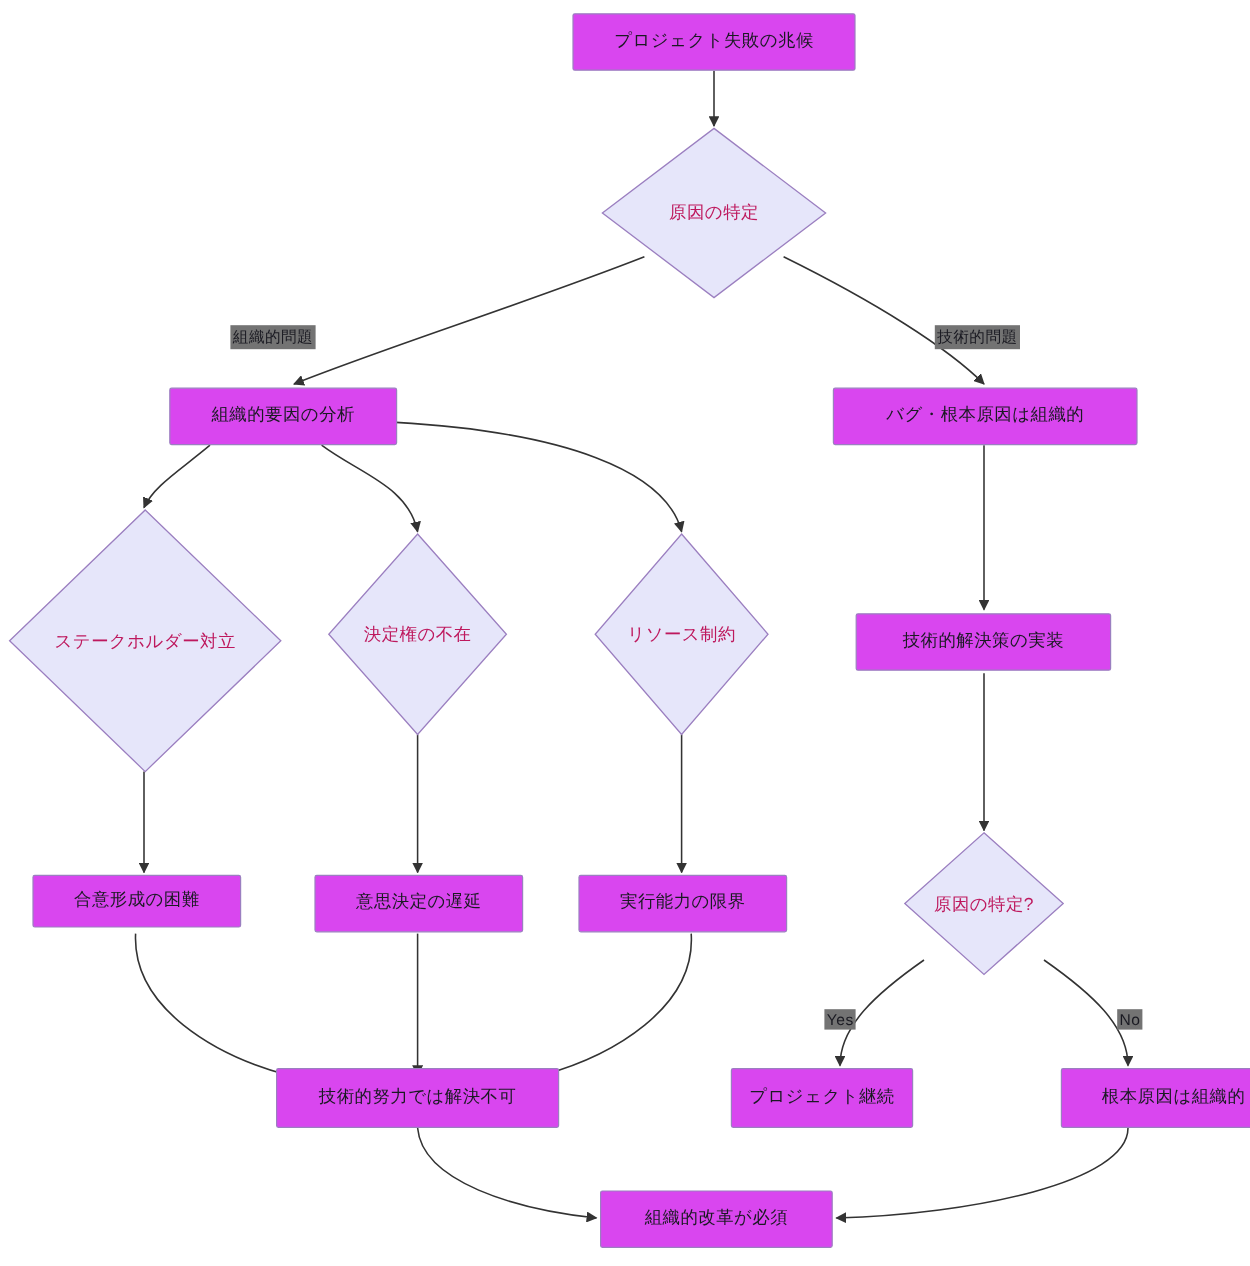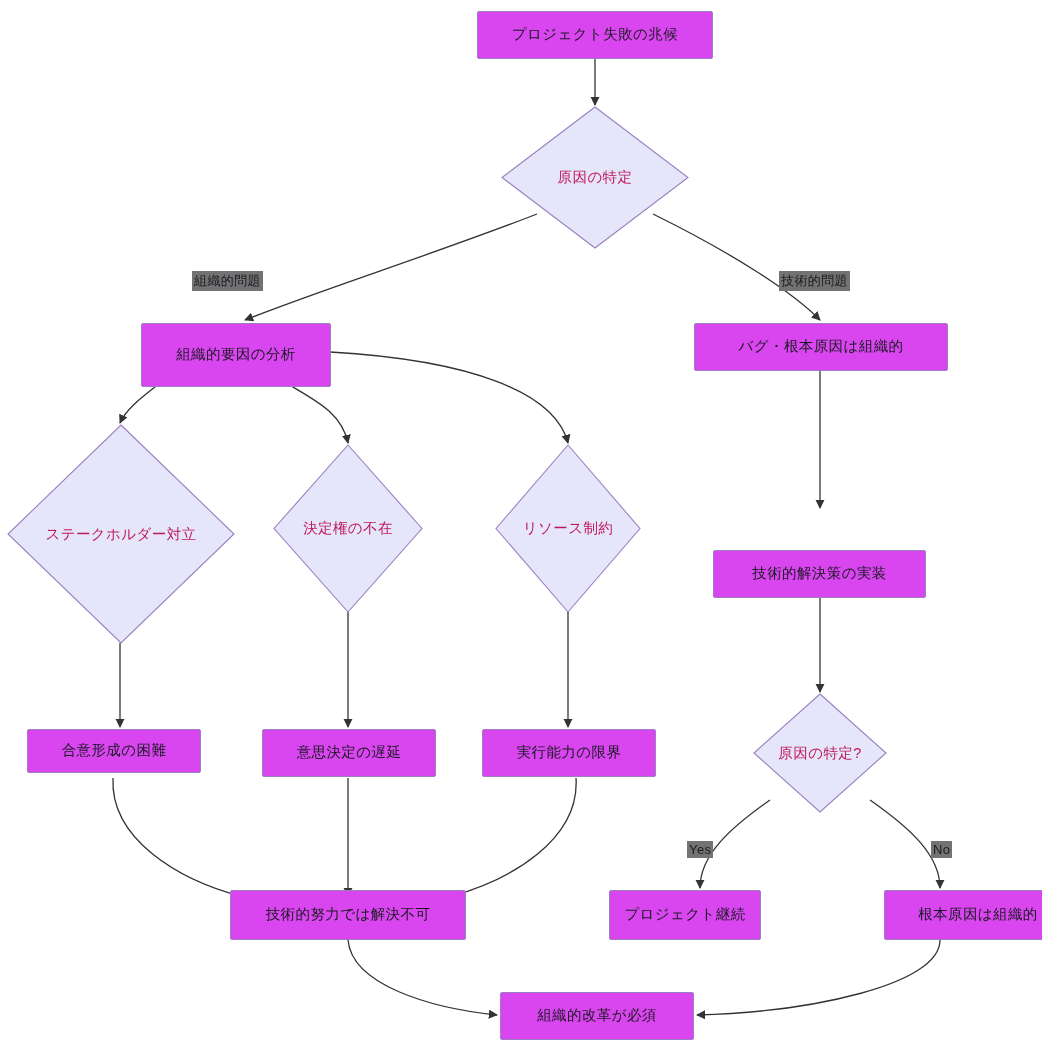--- a/index.html
+++ b/index.html
@@ -149,21 +149,21 @@
     <svg viewBox="0 0 190 145" preserveAspectRatio="none">
       <polygon class="diamond-shape" points="95,2 188,72.5 95,143 2,72.5"></polygon>
     </svg>
     <div class="diamond-label">原因の特定</div>
   </div>
 
   <div class="edge-label" style="left:192px; top:271px;">組織的問題</div>
 
   <div class="edge-label" style="left:779px; top:271px;">技術的問題</div>
 
-  <div class="node box" style="left:141px; top:323px; width:190px; height:64px;">
+  <div class="node box" style="left:141px; top:323px; width:190px; height:48px;">
     <span>組織的要因の分析</span>
   </div>
 
   <div class="node box" style="left:694px; top:323px; width:254px; height:48px;">
     <span>バグ・根本原因は組織的</span>
   </div>
 
   <div class="diamond-wrap" style="left:6px; top:423px; width:230px; height:222px;">
     <svg viewBox="0 0 230 222" preserveAspectRatio="none">
       <polygon class="diamond-shape" points="115,2 228,111 115,220 2,111"></polygon>
@@ -178,21 +178,21 @@
     <div class="diamond-label">決定権の不在</div>
   </div>
 
   <div class="diamond-wrap" style="left:494px; top:443px; width:148px; height:171px;">
     <svg viewBox="0 0 148 171" preserveAspectRatio="none">
       <polygon class="diamond-shape" points="74,2 146,85.5 74,169 2,85.5"></polygon>
     </svg>
     <div class="diamond-label">リソース制約</div>
   </div>
 
-  <div class="node box" style="left:713px; top:511px; width:213px; height:48px;margin-top:39px;">
+  <div class="node box" style="left:713px; top:511px; width:213px; height:48px;">
     <span>技術的解決策の実装</span>
   </div>
 
   <div class="node box" style="left:27px; top:729px; width:174px; height:44px;">
     <span>合意形成の困難</span>
   </div>
 
   <div class="node box" style="left:262px; top:729px; width:174px; height:48px;">
     <span>意思決定の遅延</span>
   </div>

